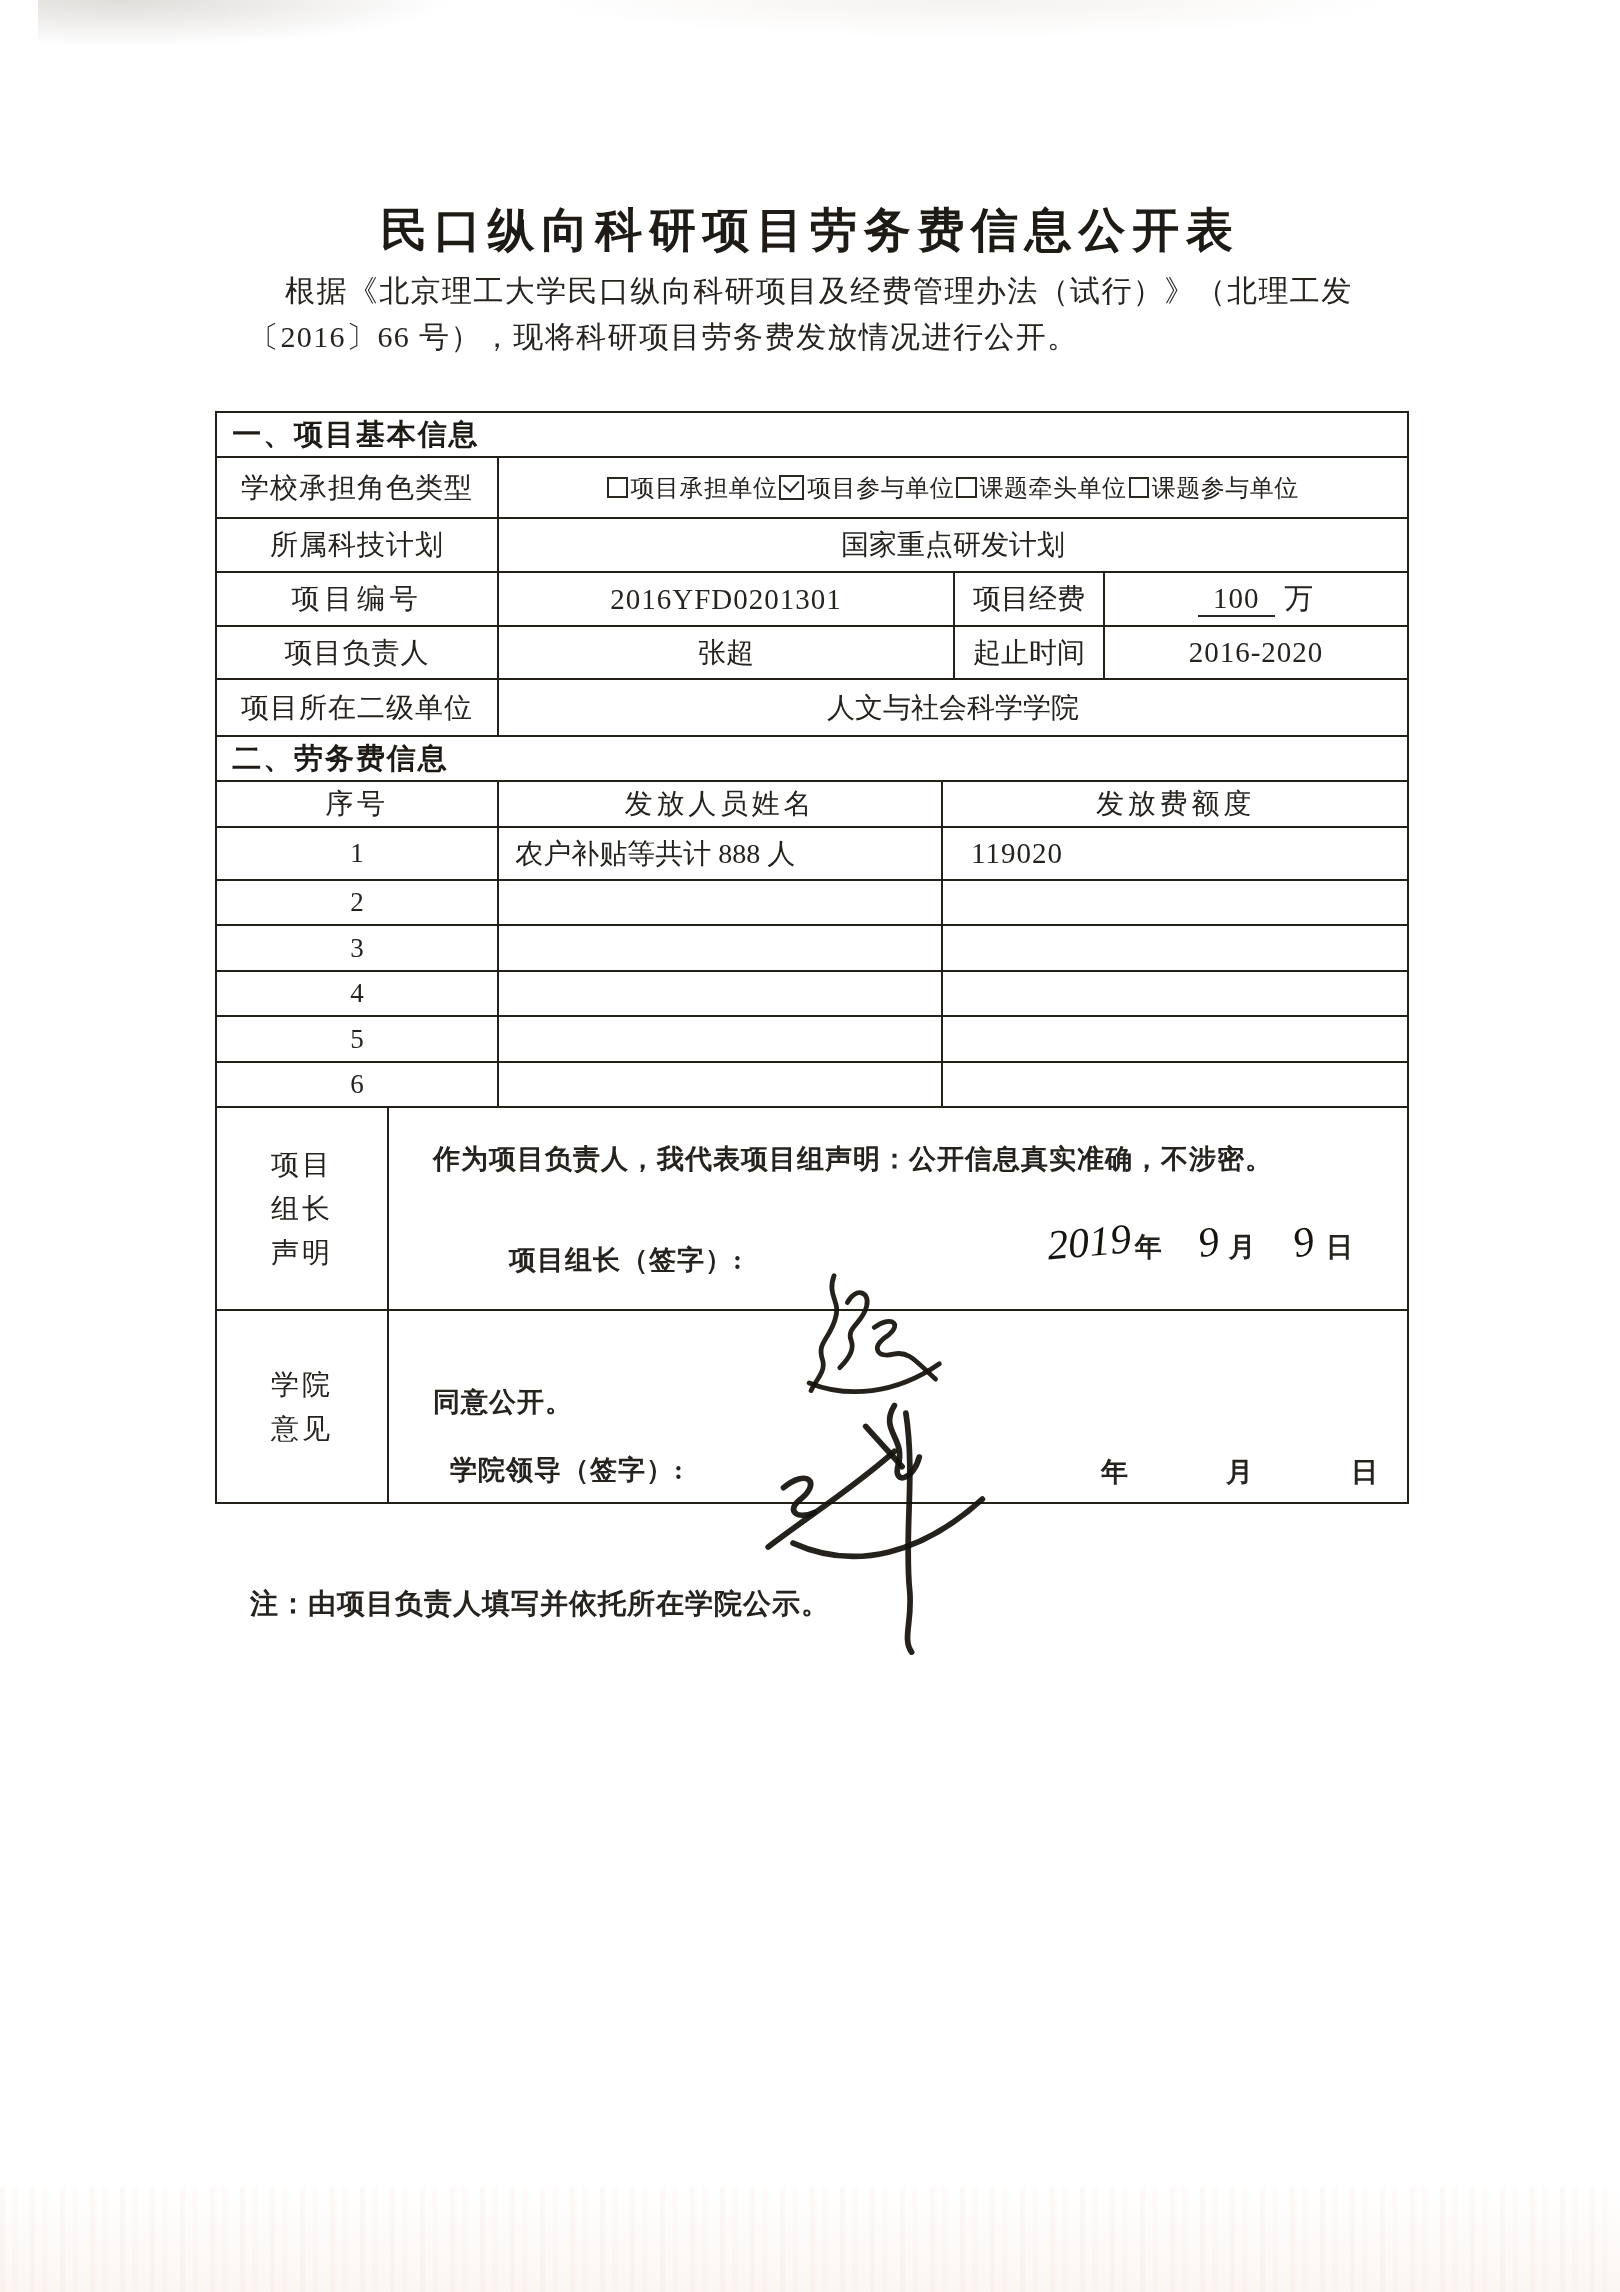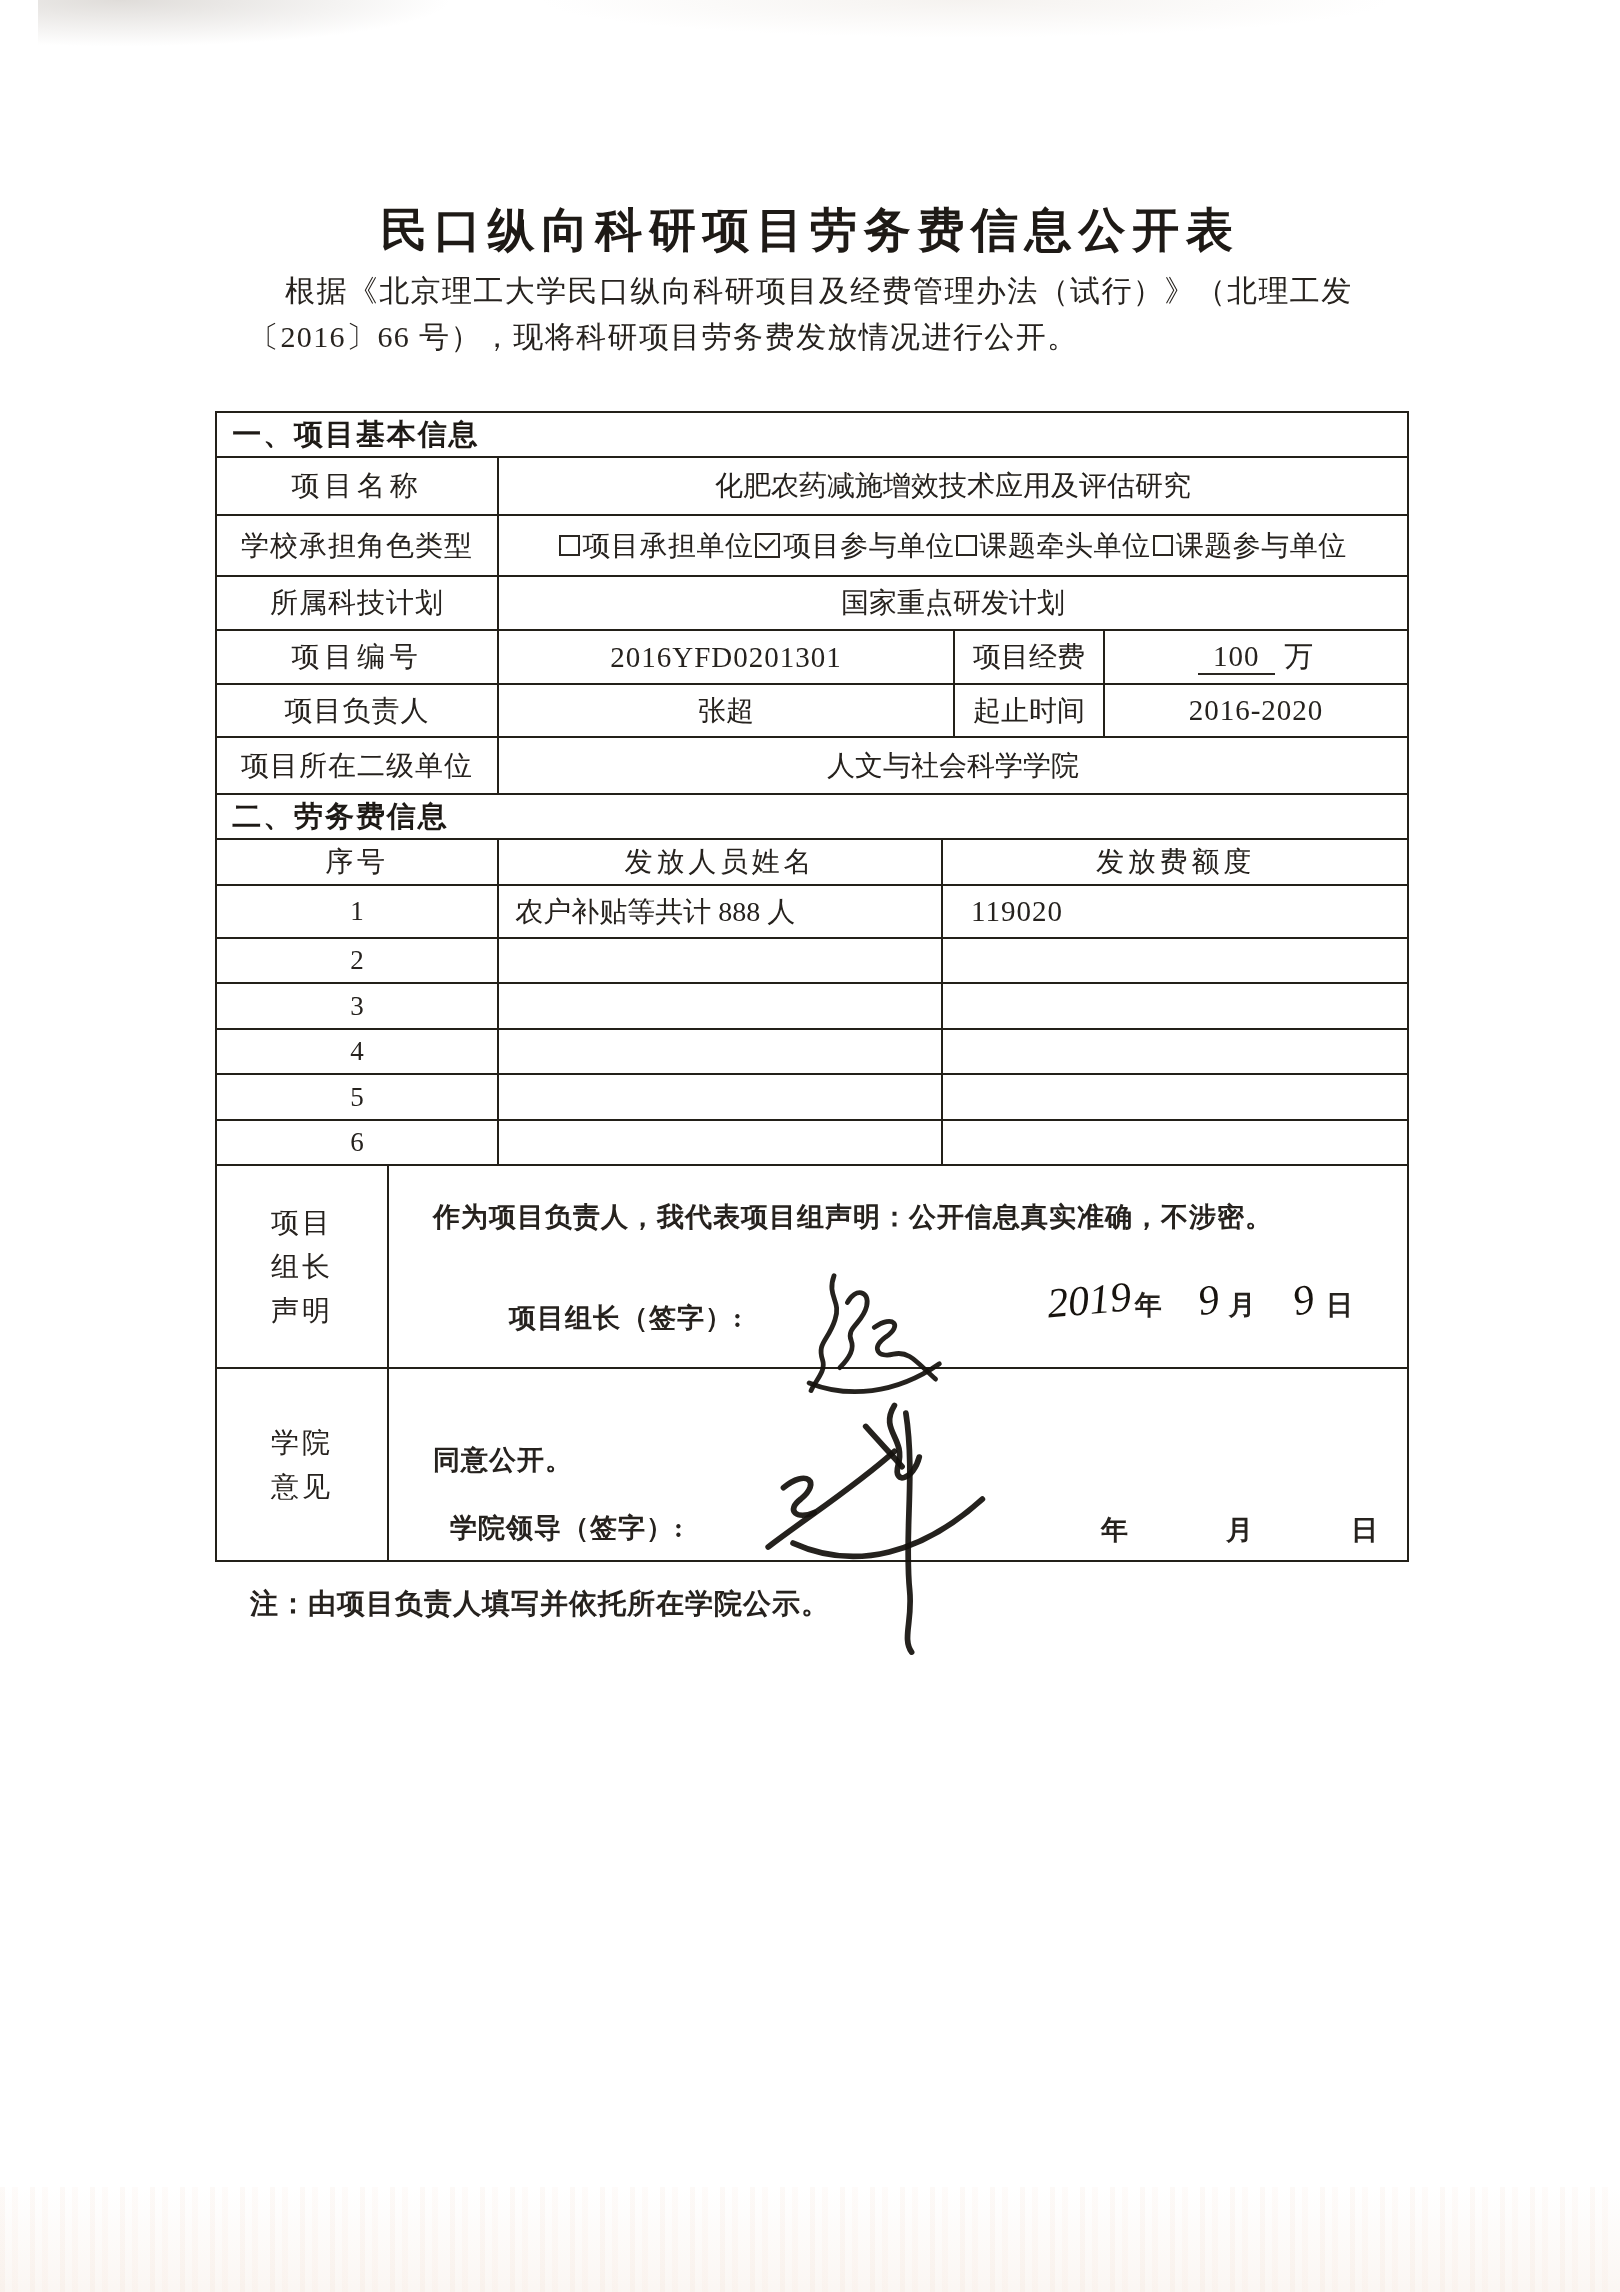--- a/index.html
+++ b/index.html
@@ -92,21 +92,21 @@
     font-family:"Liberation Sans","DejaVu Sans",sans-serif;
     font-weight:700; font-size:29px; letter-spacing:1.9px; color:#1e1a16;
   }
   .lab { letter-spacing:4.8px; }
   .lab-tight { letter-spacing:1px; }
   .th { letter-spacing:3.8px; }
   .num { font-size:27px; }
   .mono-num { font-size:29px; letter-spacing:1px; }
 
   
-  .opts { display:flex; align-items:center; font-size:28px; letter-spacing:0.5px; }
+  .opts { display:flex; align-items:center; font-size:24px; letter-spacing:0.5px; }
   .opt  { display:inline-flex; align-items:center; margin:0 1px; }
   .cb {
     width:16.3px; height:16.3px; border:2.4px solid #2b2722;
     display:inline-block; margin-right:2.9px; position:relative; flex:0 0 auto;
   }
   .cb-checked { width:21px; height:21px; }
   .cb-checked::after {
     content:""; position:absolute; left:2.9px; top:1.9px; width:12.4px; height:7.6px;
     border-left:2.9px solid #2b2722; border-bottom:2.9px solid #2b2722;
     transform:rotate(-48deg);
@@ -169,24 +169,20 @@
   <div class="doc-title">民口纵向科研项目劳务费信息公开表</div>
   <div class="intro-line intro-1">根据《北京理工大学民口纵向科研项目及经费管理办法（试行）》（北理工发</div>
   <div class="intro-line intro-2">〔2016〕66 号），现将科研项目劳务费发放情况进行公开。</div>
 
   <div class="grid">
 
     <div class="row h-sec">
       <div class="cell c-val sec-head">一、项目基本信息</div>
     </div>
 
-    <div class="row h-r1">
-      <div class="cell c-lab lab">项目名称</div>
-      <div class="cell c-val">化肥农药减施增效技术应用及评估研究</div>
-    </div>
 
     <div class="row h-r2">
       <div class="cell c-lab lab-tight">学校承担角色类型</div>
       <div class="cell c-val">
         <div class="opts">
           <span class="opt">
             <span class="cb"></span>
             <span>项目承担单位</span>
           </span>
           <span class="opt">

